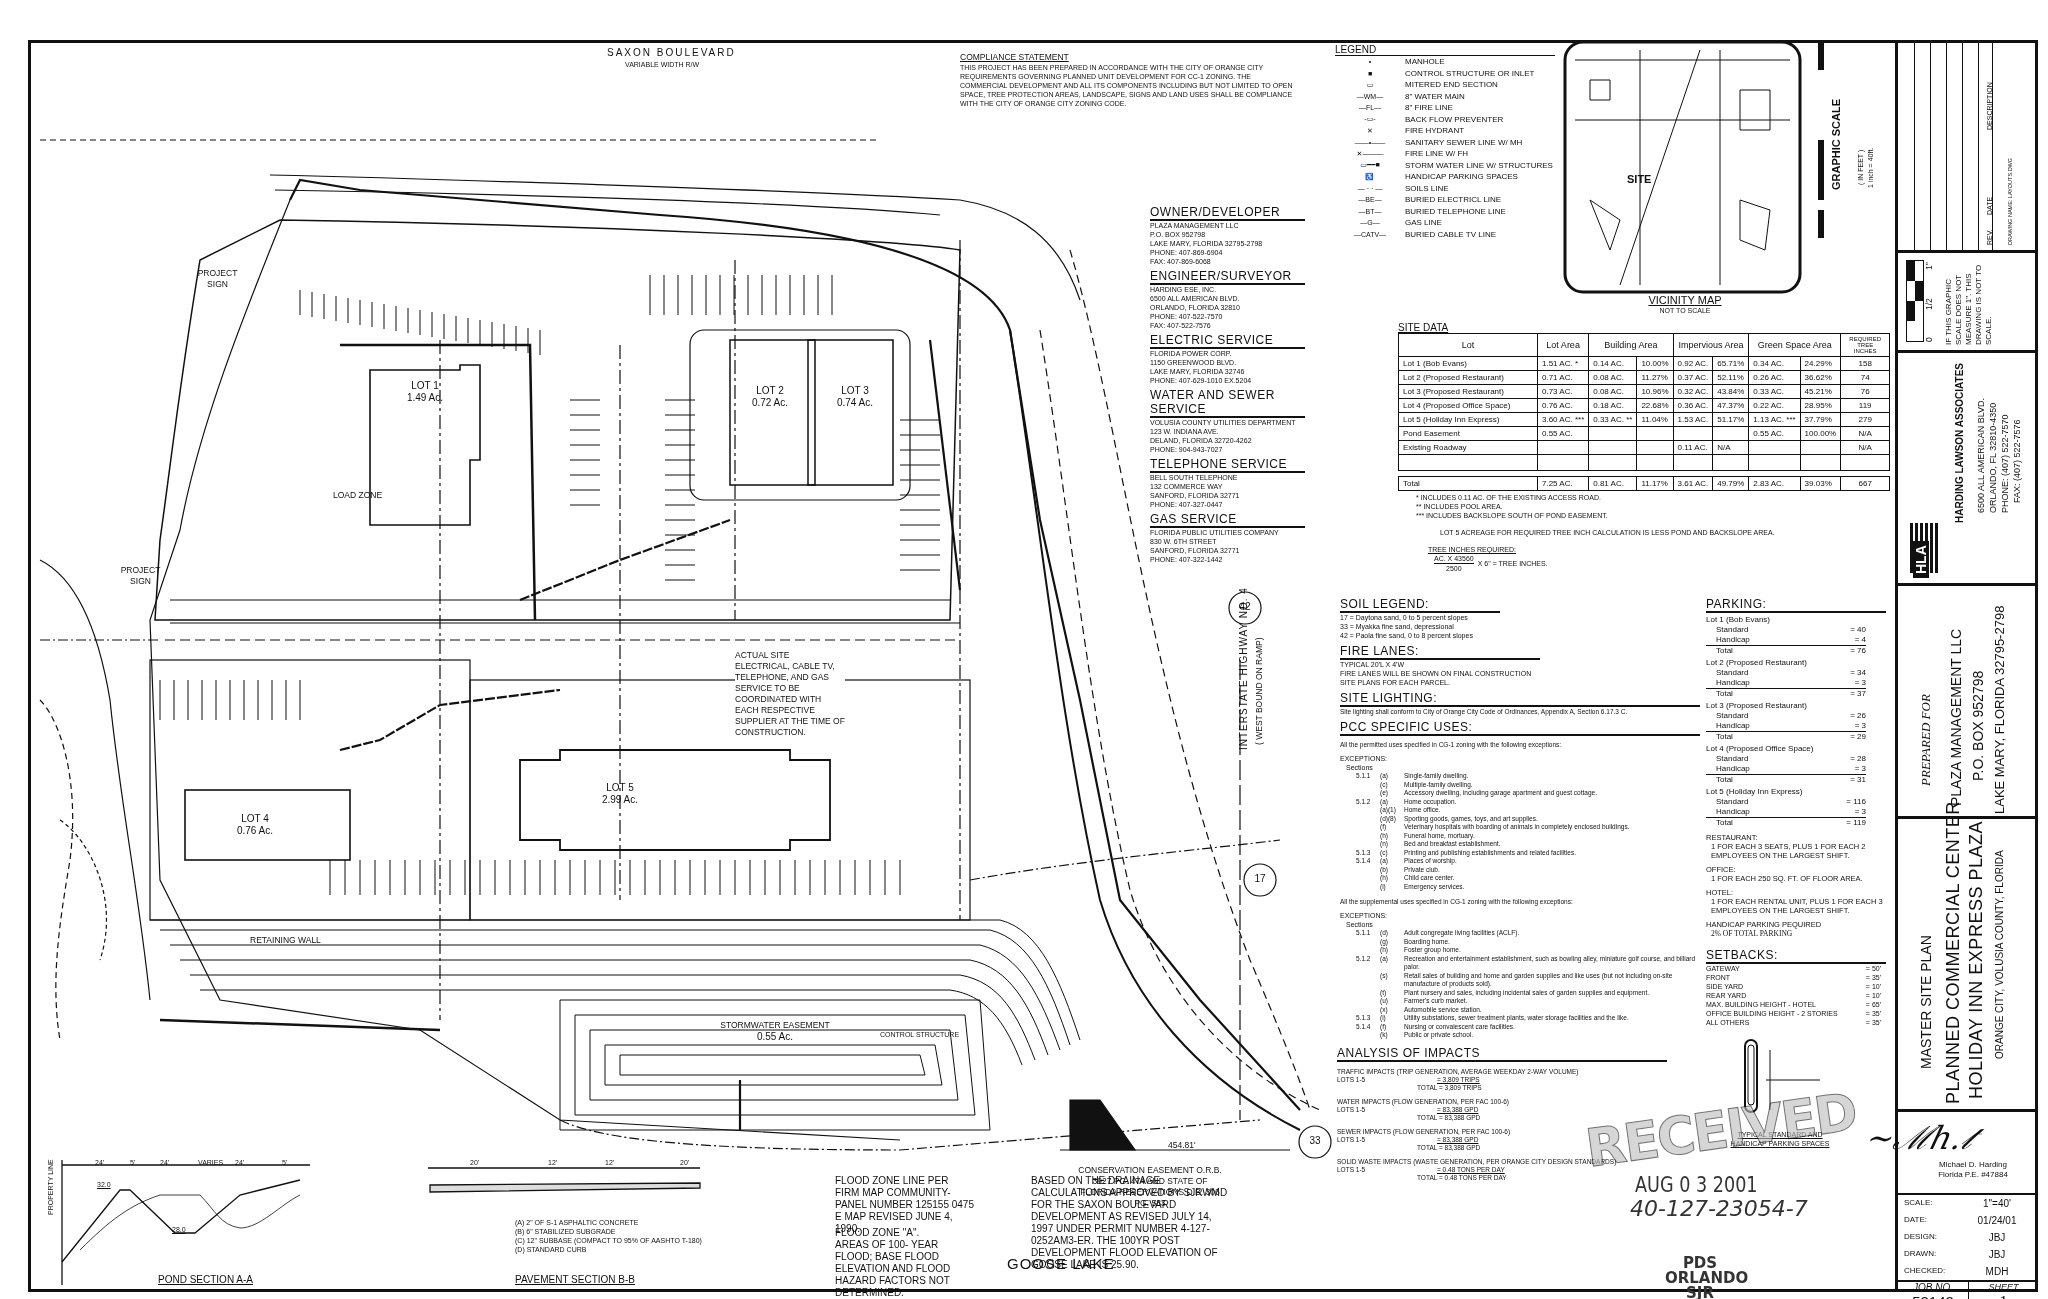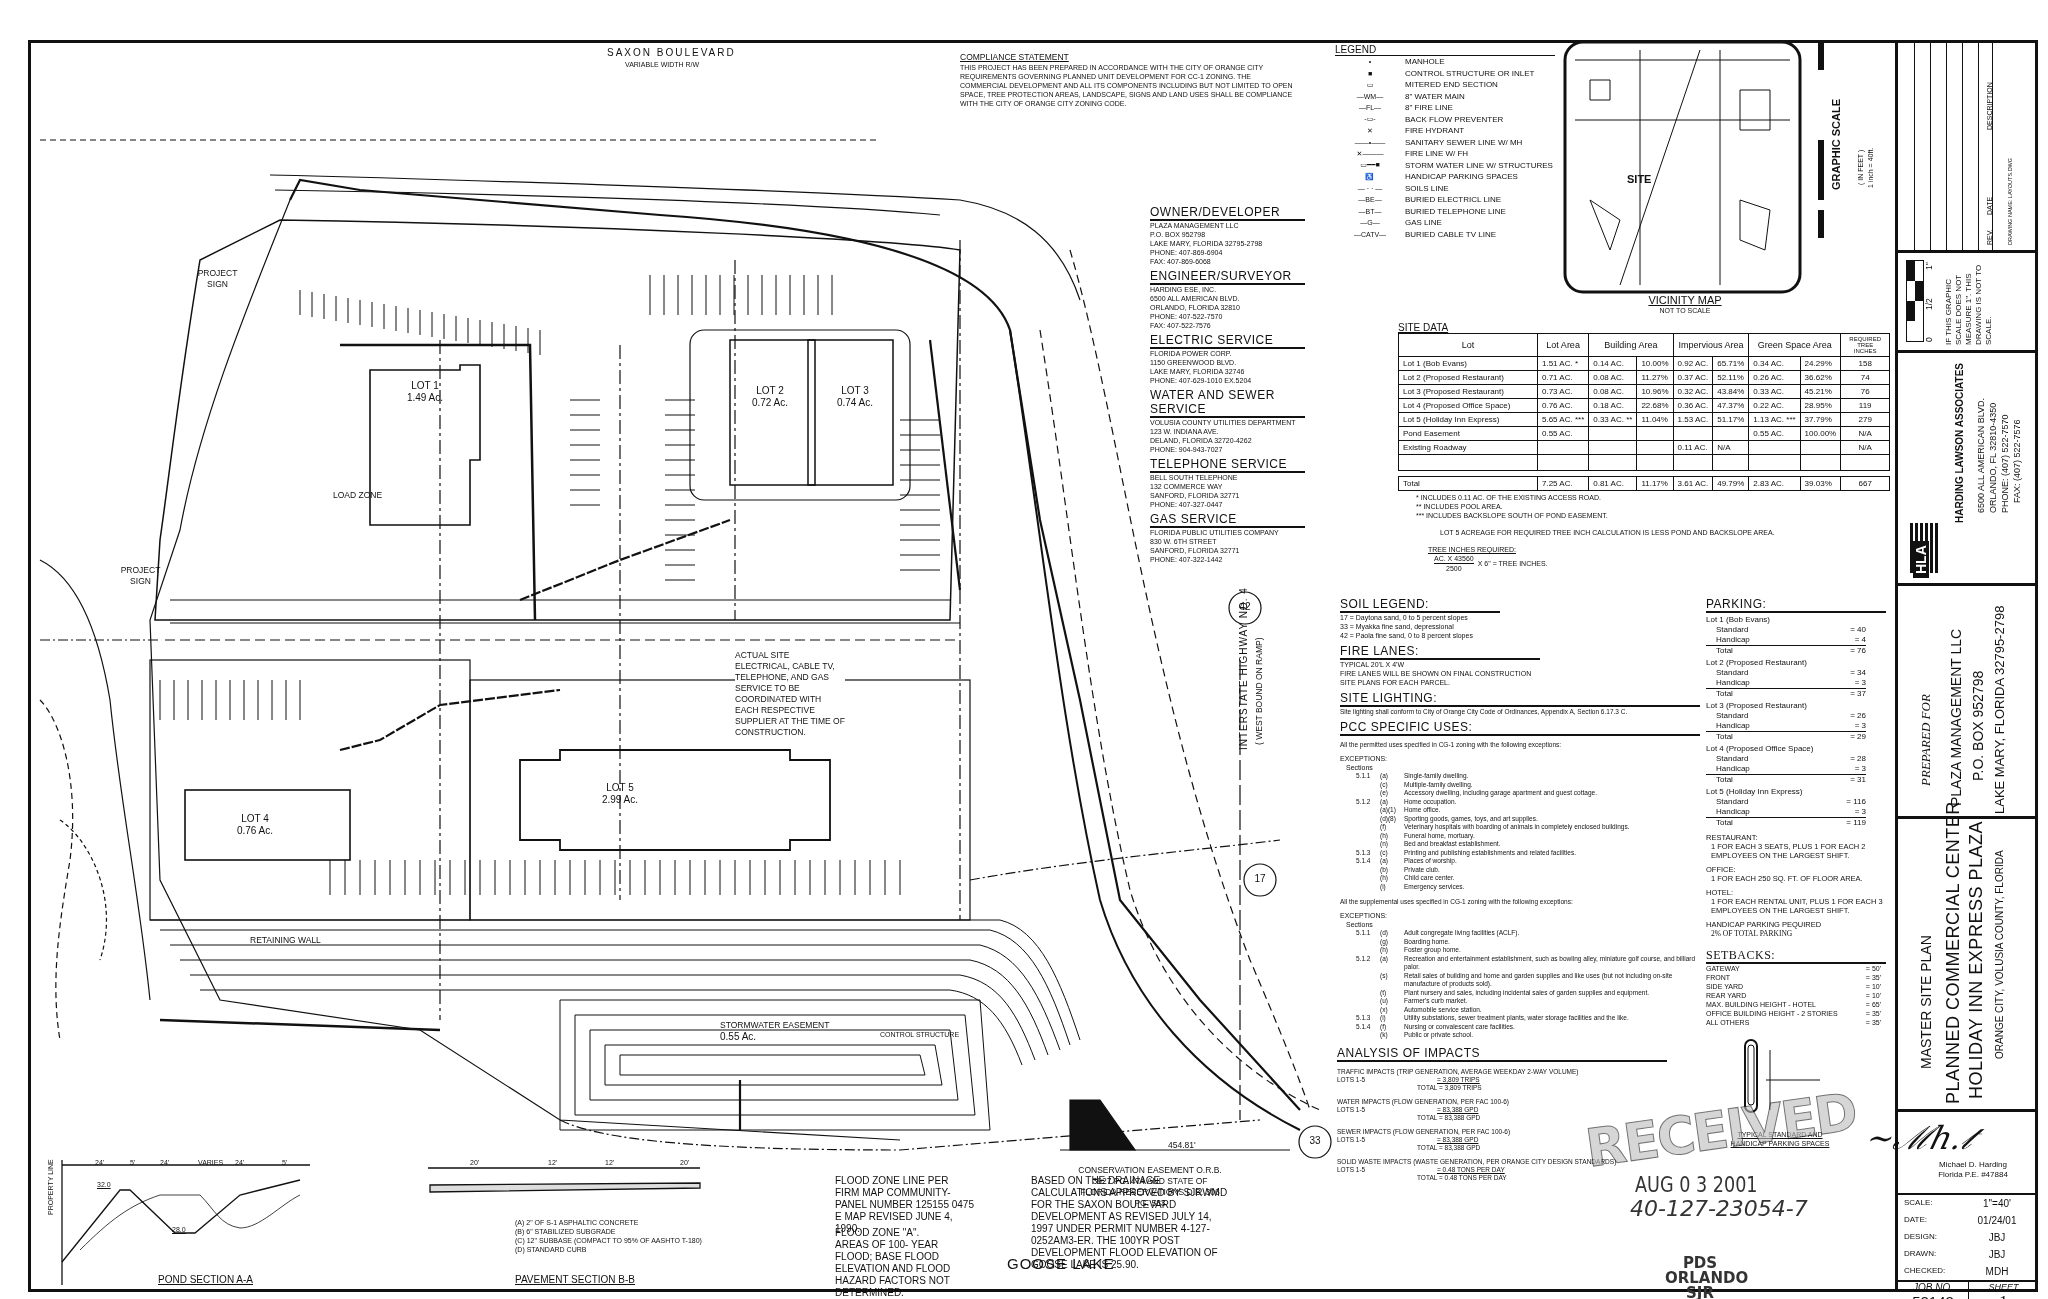--- a/index.html
+++ b/index.html
@@ -142,21 +142,21 @@
 <div class="abs t sm" style="left:250px;top:935px;">RETAINING WALL</div>
 
 <div class="abs t md" style="left:395px;top:380px;text-align:center;width:60px;"><span>LOT 1</span><br><span style="text-transform:none">1.49 Ac.</span></div>
 <div class="abs t md" style="left:740px;top:385px;text-align:center;width:60px;"><span>LOT 2</span><br><span style="text-transform:none">0.72 Ac.</span></div>
 <div class="abs t md" style="left:825px;top:385px;text-align:center;width:60px;"><span>LOT 3</span><br><span style="text-transform:none">0.74 Ac.</span></div>
 <div class="abs t md" style="left:225px;top:813px;text-align:center;width:60px;"><span>LOT 4</span><br><span style="text-transform:none">0.76 Ac.</span></div>
 <div class="abs t md" style="left:590px;top:782px;text-align:center;width:60px;"><span>LOT 5</span><br><span style="text-transform:none">2.99 Ac.</span></div>
 
 <div class="abs t sm" style="left:735px;top:650px;width:110px;background:#fff;">ACTUAL SITE ELECTRICAL, CABLE TV, TELEPHONE, AND GAS SERVICE TO BE COORDINATED WITH EACH RESPECTIVE SUPPLIER AT THE TIME OF CONSTRUCTION.</div>
 
-<div class="abs t sm" style="left:720px;top:1020px;width:110px;text-align:left;">
+<div class="abs t sm" style="left:720px;top:1020px;width:110px;text-align:center;">
     <div>STORMWATER EASEMENT</div>
     <div style="text-transform:none;font-size:10px;">0.55 Ac.</div>
   </div>
 <div class="abs t tiny" style="left:880px;top:1030px;">CONTROL STRUCTURE</div>
 <div class="abs t sm" style="left:1075px;top:1165px;width:150px;text-align:center;">CONSERVATION EASEMENT O.R.B. 3927 PG. 474 AND STATE OF FLORIDA RESERVATIONS D.B. 306 PG. 583</div>
 <div class="abs t sm" style="left:1168px;top:1140px;">454.81'</div>
 
 <div class="abs t md vert" style="left:1238px;top:750px;letter-spacing:1px;">INTERSTATE HIGHWAY NO. 4</div>
 <div class="abs t sm vert" style="left:1254px;top:745px;">( WEST BOUND ON RAMP)</div>
 
@@ -374,21 +374,21 @@
           <td>0.18 AC.</td>
           <td>22.68%</td>
           <td>0.36 AC.</td>
           <td>47.37%</td>
           <td>0.22 AC.</td>
           <td>28.95%</td>
           <td style="text-align:center">119</td>
     </tr>
     <tr>
       <td>Lot 5 (Holiday Inn Express)</td>
-          <td>5.65 AC. ***</td>
+          <td>3.60 AC. ***</td>
           <td>0.33 AC. **</td>
           <td>11.04%</td>
           <td>1.53 AC.</td>
           <td>51.17%</td>
           <td>1.13 AC. ***</td>
           <td>37.79%</td>
           <td style="text-align:center">279</td>
     </tr>
     <tr>
       <td>Pond Easement</td>
@@ -733,21 +733,21 @@
       </div>
       <div style="margin-top: 5px; font-size: 7.5px; line-height: 9px; text-transform: uppercase;">
         <div>HOTEL:</div>
         <div style="padding-left: 5px;">1 FOR EACH RENTAL UNIT, PLUS 1 FOR EACH 3 EMPLOYEES ON THE LARGEST SHIFT.</div>
       </div>
       <div style="margin-top: 5px; font-size: 7.5px; line-height: 9px; text-transform: uppercase;">
         <div>HANDICAP PARKING PEQUIRED</div>
         <div style="padding-left: 5px; font-family: Liberation Serif, serif;">2% OF TOTAL PARKING</div>
       </div>
     </div>
-  <div class="t hd" style="margin-top:10px;font-family:Liberation Serif, serif;">SETBACKS:</div>
+  <div class="t hd" style="margin-top:10px;">SETBACKS:</div>
   <div id="setbacks-list">
       <div style="display: flex; justify-content: space-between; font-size: 7px; line-height: 9px; text-transform: uppercase; width: 175px;">
         <span>GATEWAY</span>
         <span>= 50'</span>
       </div>
       <div style="display: flex; justify-content: space-between; font-size: 7px; line-height: 9px; text-transform: uppercase; width: 175px;">
         <span>FRONT</span>
         <span>= 35'</span>
       </div>
       <div style="display: flex; justify-content: space-between; font-size: 7px; line-height: 9px; text-transform: uppercase; width: 175px;">

